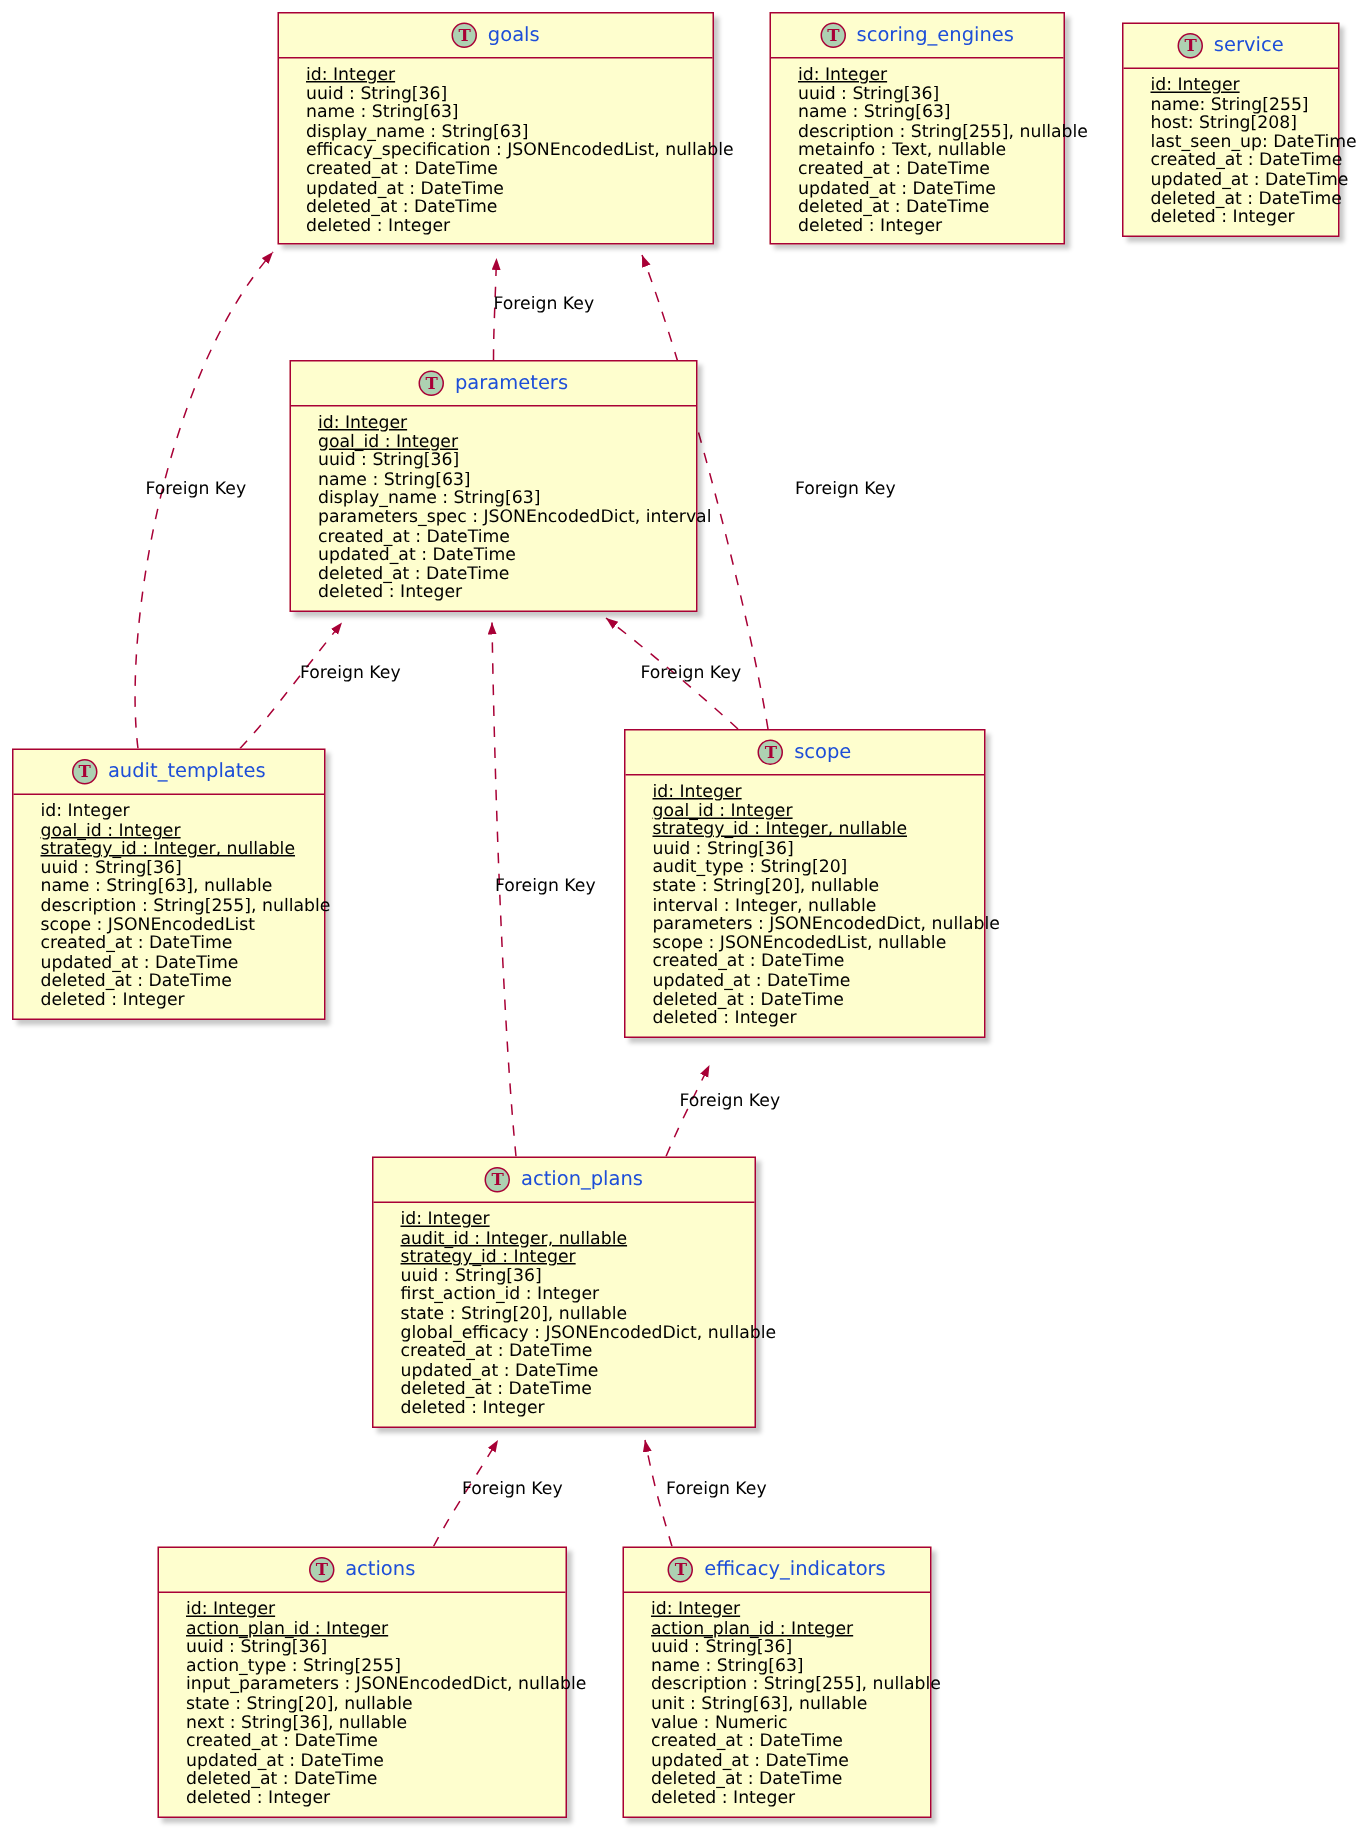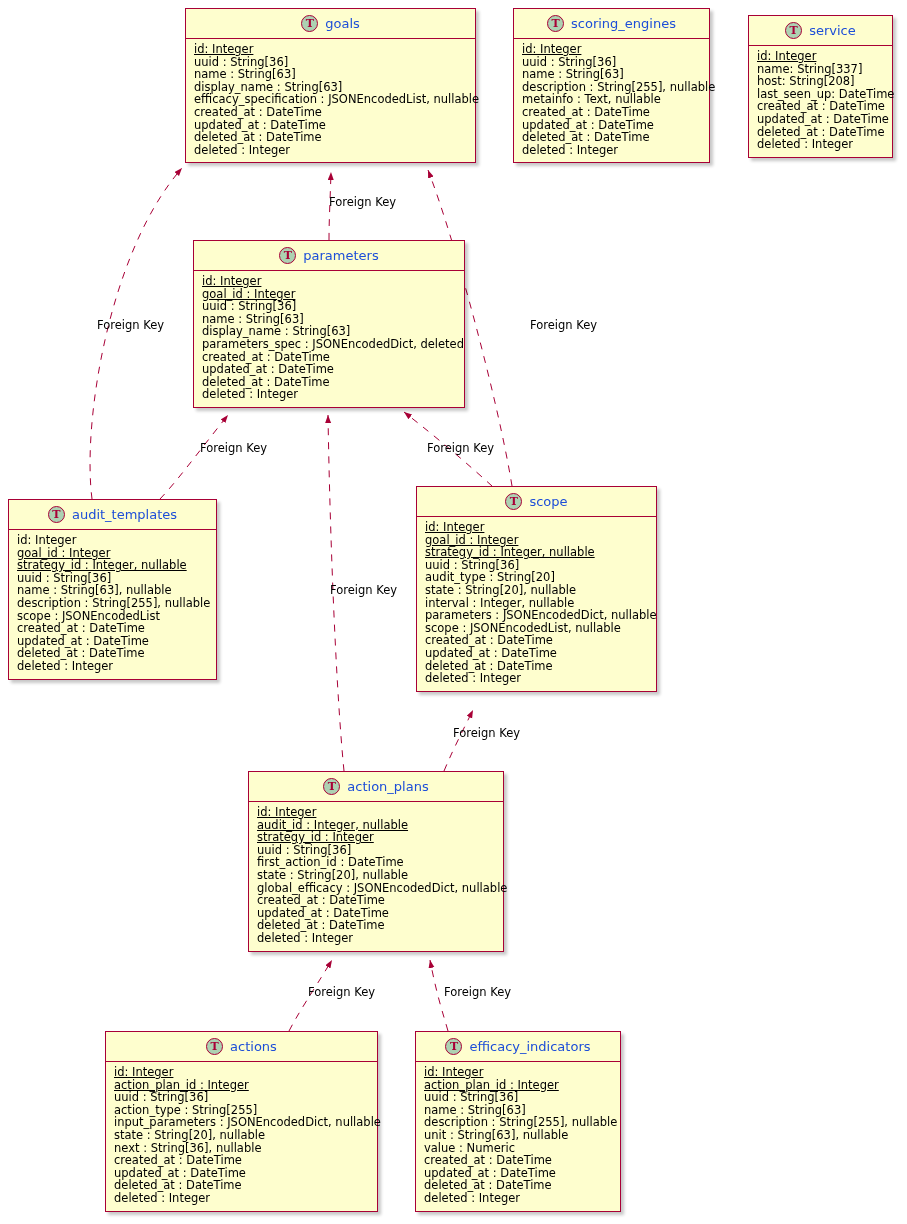--- a/index.html
+++ b/index.html
@@ -53,21 +53,21 @@
     color: #A80036;
     font-size: 11px;
     font-weight: bold;
     display: flex;
     align-items: center;
     justify-content: center;
     box-sizing: border-box;
     font-family: "DejaVu Serif", serif;
   }
   .entity-body {
-    padding: 4px 8px 6px 8px;
+    padding: 4px 8px 6px 18px;
   }
   .field {
     font-size: 11.5px;
     color: #000000;
     line-height: 12.6px;
     white-space: nowrap;
   }
   .field.pk {
     text-decoration: underline;
   }
@@ -137,41 +137,41 @@
           <div class="field">deleted : Integer</div>
         </div>
       </div>
       <div class="entity" style="left: 748px; top: 15px; width: 145px;">
         <div class="entity-header">
           <div class="t-icon">T</div>
           <div class="entity-title">service</div>
         </div>
         <div class="entity-body">
           <div class="field pk">id: Integer</div>
-          <div class="field">name: String[337]</div>
+          <div class="field">name: String[255]</div>
           <div class="field">host: String[208]</div>
           <div class="field">last_seen_up: DateTime</div>
           <div class="field">created_at : DateTime</div>
           <div class="field">updated_at : DateTime</div>
           <div class="field">deleted_at : DateTime</div>
           <div class="field">deleted : Integer</div>
         </div>
       </div>
       <div class="entity" style="left: 193px; top: 240px; width: 272px;">
         <div class="entity-header">
           <div class="t-icon">T</div>
           <div class="entity-title">parameters</div>
         </div>
         <div class="entity-body">
           <div class="field pk">id: Integer</div>
           <div class="field fk">goal_id : Integer</div>
           <div class="field">uuid : String[36]</div>
           <div class="field">name : String[63]</div>
           <div class="field">display_name : String[63]</div>
-          <div class="field">parameters_spec : JSONEncodedDict, deleted</div>
+          <div class="field">parameters_spec : JSONEncodedDict, interval</div>
           <div class="field">created_at : DateTime</div>
           <div class="field">updated_at : DateTime</div>
           <div class="field">deleted_at : DateTime</div>
           <div class="field">deleted : Integer</div>
         </div>
       </div>
       <div class="entity" style="left: 8px; top: 499px; width: 209px;">
         <div class="entity-header">
           <div class="t-icon">T</div>
           <div class="entity-title">audit_templates</div>
@@ -214,21 +214,21 @@
       <div class="entity" style="left: 248px; top: 771px; width: 256px;">
         <div class="entity-header">
           <div class="t-icon">T</div>
           <div class="entity-title">action_plans</div>
         </div>
         <div class="entity-body">
           <div class="field pk">id: Integer</div>
           <div class="field fk">audit_id : Integer, nullable</div>
           <div class="field fk">strategy_id : Integer</div>
           <div class="field">uuid : String[36]</div>
-          <div class="field">first_action_id : DateTime</div>
+          <div class="field">first_action_id : Integer</div>
           <div class="field">state : String[20], nullable</div>
           <div class="field">global_efficacy : JSONEncodedDict, nullable</div>
           <div class="field">created_at : DateTime</div>
           <div class="field">updated_at : DateTime</div>
           <div class="field">deleted_at : DateTime</div>
           <div class="field">deleted : Integer</div>
         </div>
       </div>
       <div class="entity" style="left: 105px; top: 1031px; width: 273px;">
         <div class="entity-header">

